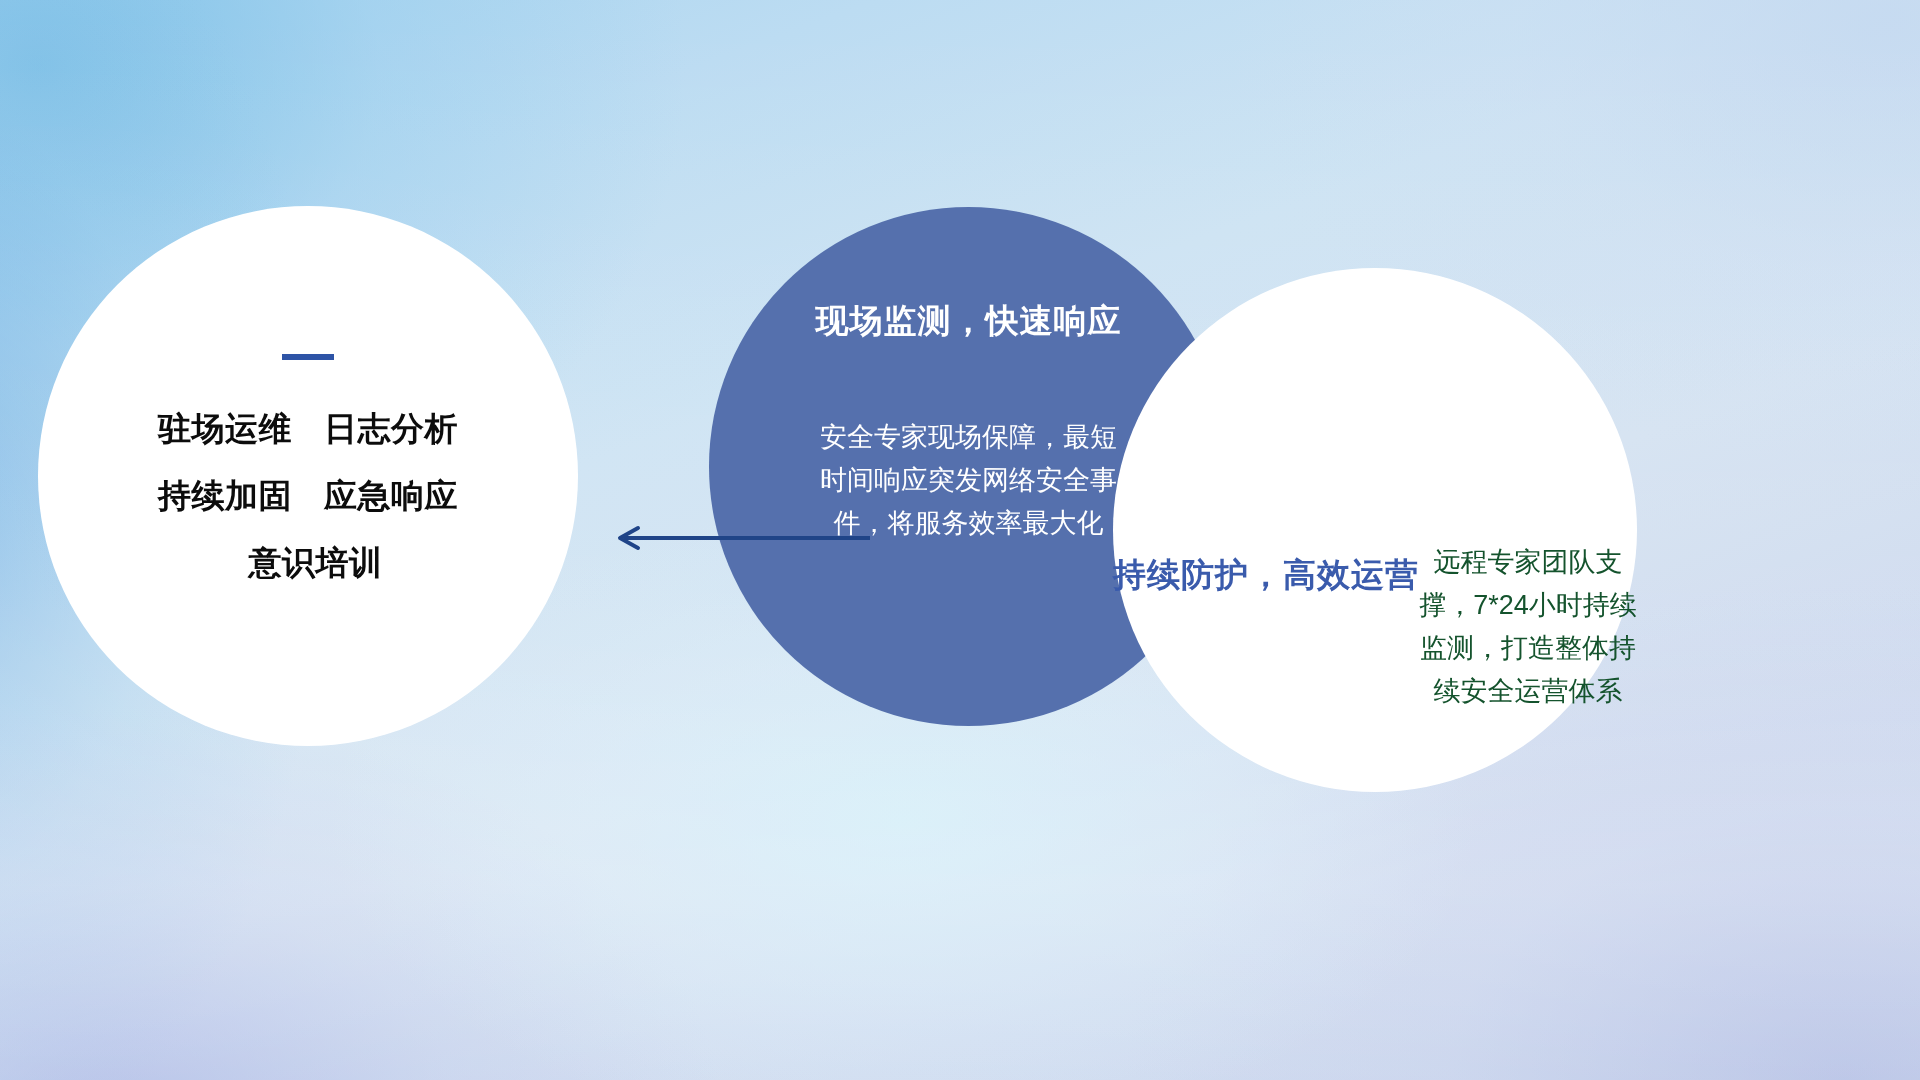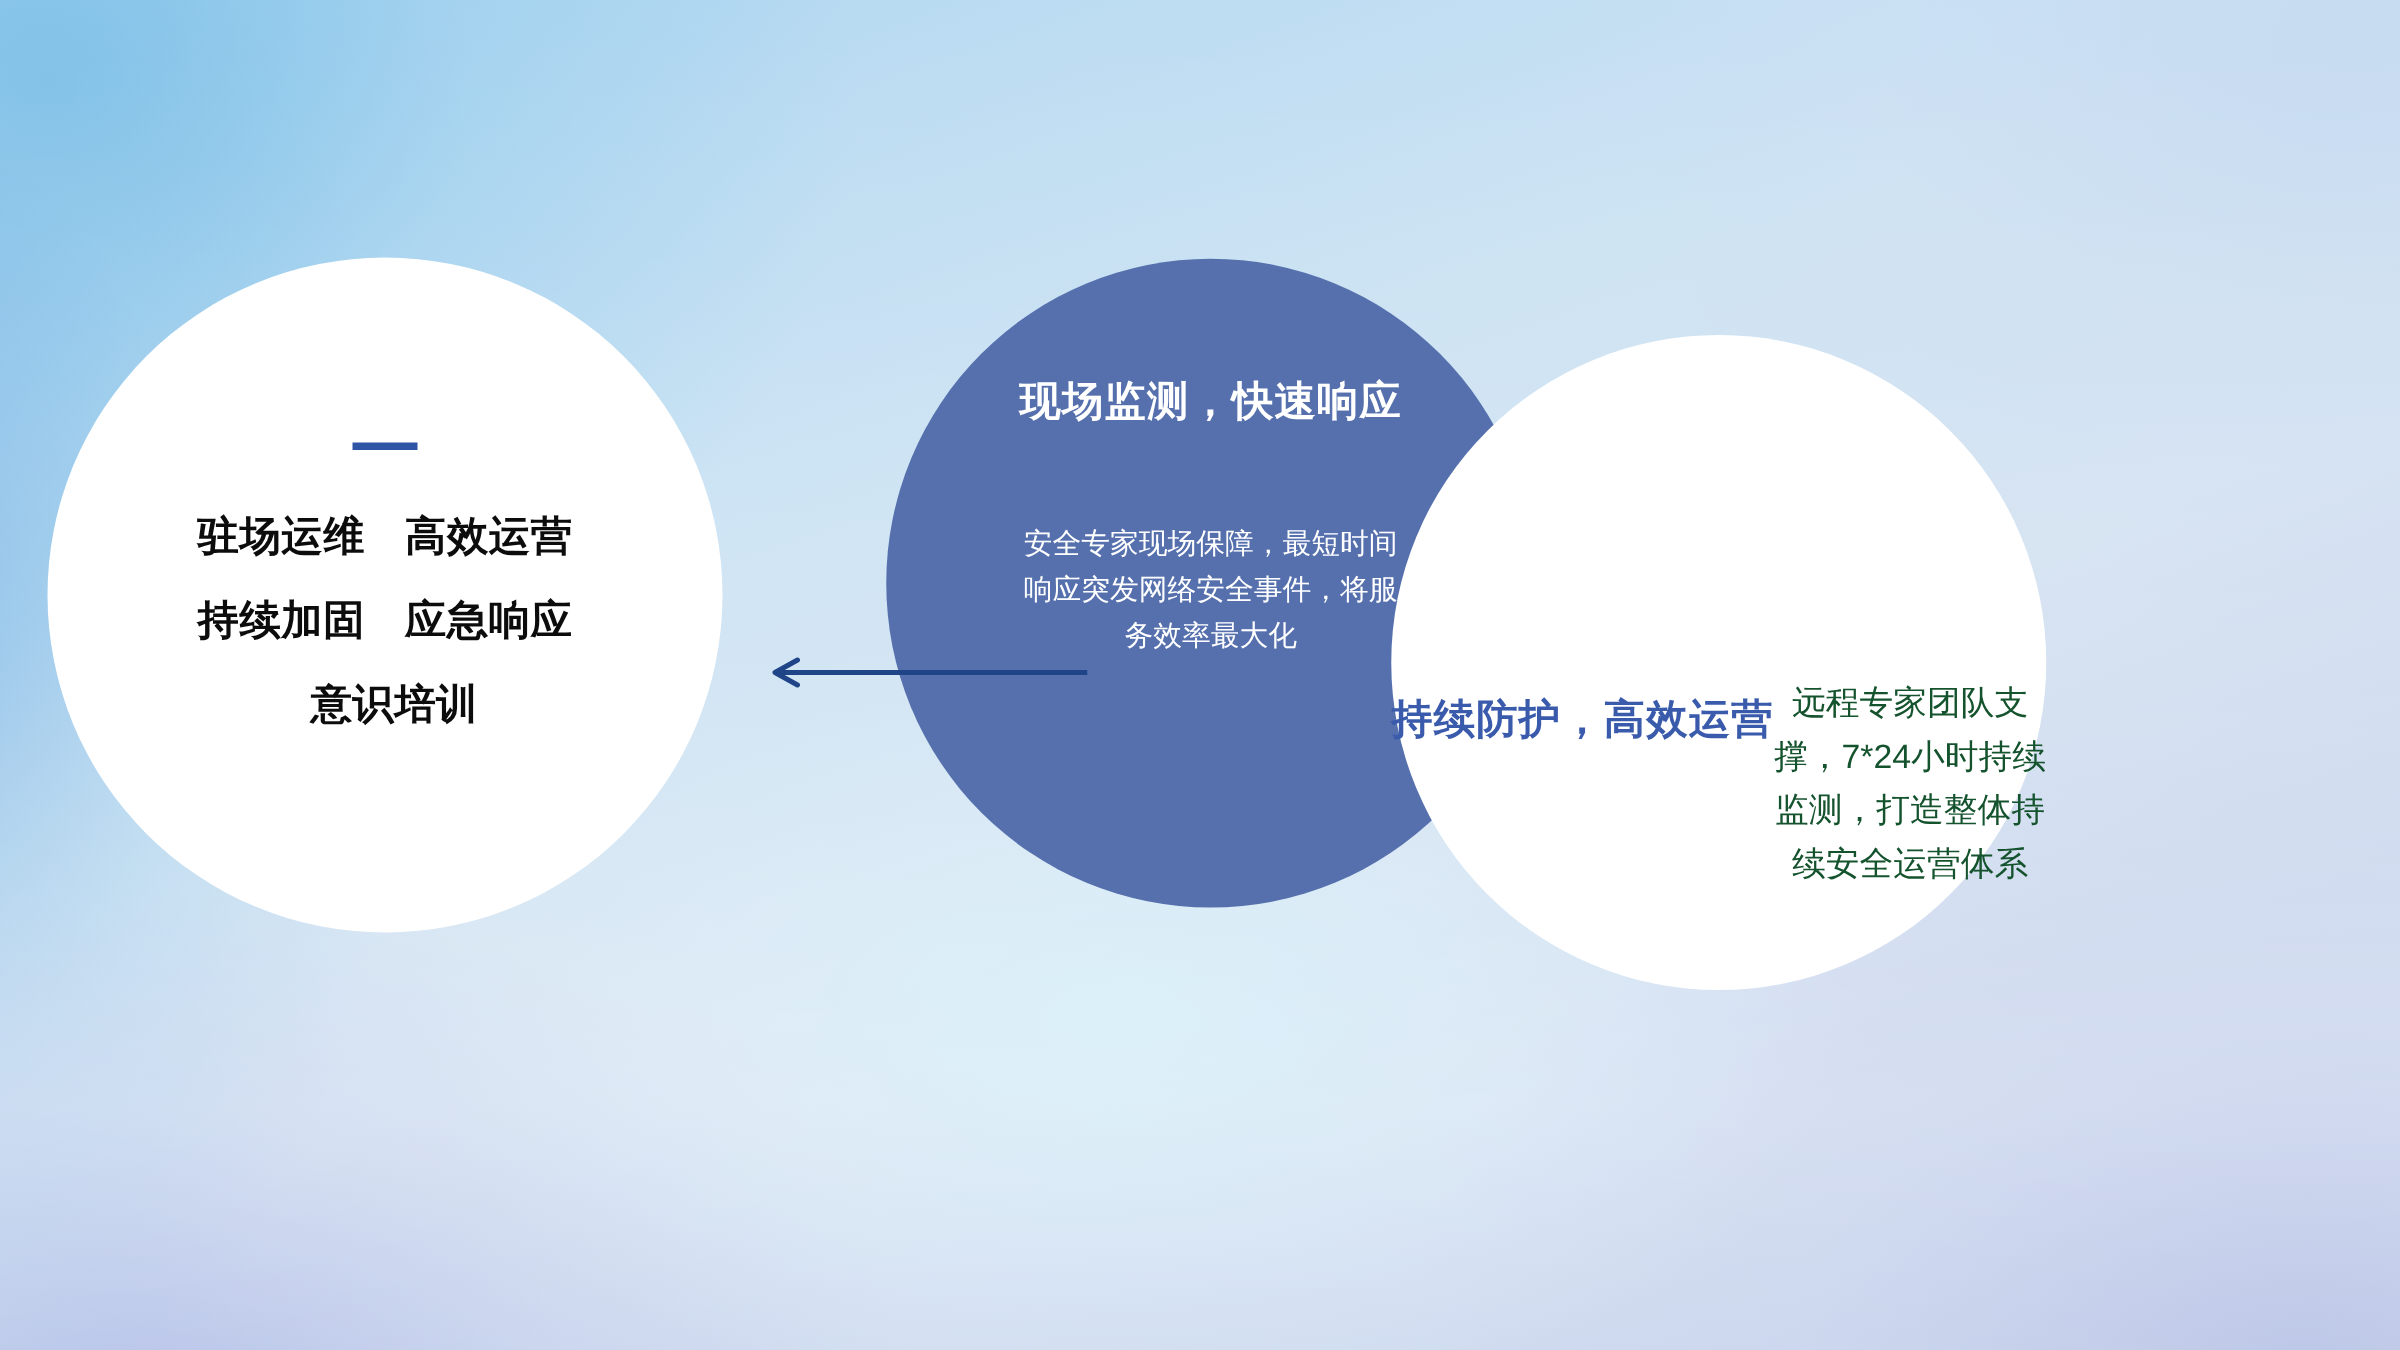--- a/index.html
+++ b/index.html
@@ -129,21 +129,21 @@
   }
   #mid-title {
     font-size:33px; font-weight:bold;
     color:#ffffff;
     letter-spacing:1px;
     white-space:nowrap;
   }
   #mid-body {
     margin-top:72px;
     width:314px;
-    font-size:23px;
+    font-size:27px;
     color:#ffffff;
     line-height:1.60;
     text-align:center;
   }
 
   
   #right-content {
     position:absolute; left:1113px; top:268px;
     width:524px; height:524px;
     z-index:9;
@@ -198,21 +198,21 @@
       <line x1="262" y1="14" x2="16" y2="14" stroke="#1f4488" stroke-width="4"></line>
       <polyline points="30,4 12,14 30,24" fill="none" stroke="#1f4488" stroke-width="4" stroke-linecap="round" stroke-linejoin="round"></polyline>
     </svg>
   </div>
 
   <div id="left-content">
     <div id="left-divider"></div>
 
     <div class="left-row">
       <span>驻场运维</span>
-      <span>高效运营</span>
+      <span>日志分析</span>
     </div>
 
     <div class="left-row">
       <span>持续加固</span>
       <span>应急响应</span>
     </div>
 
     <div class="left-row single">
       <span>意识培训</span>
     </div>

